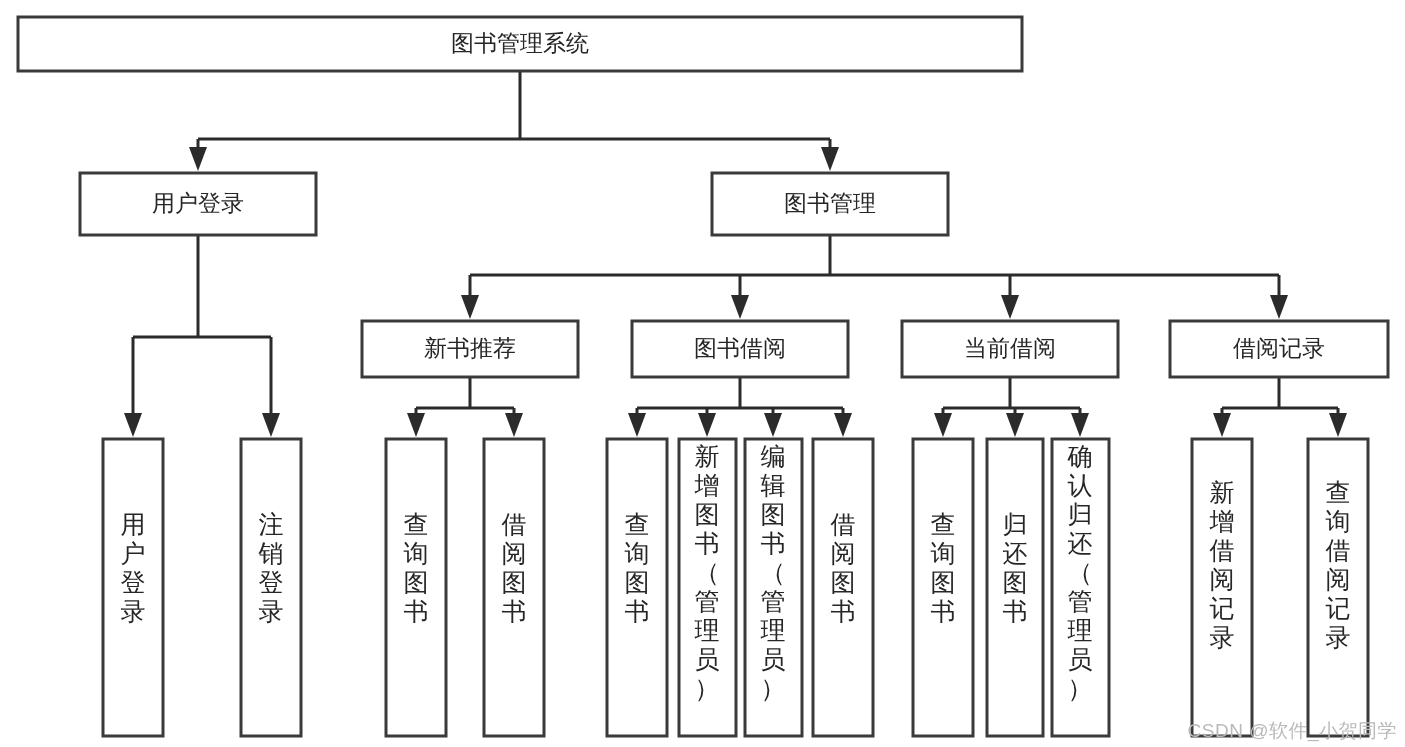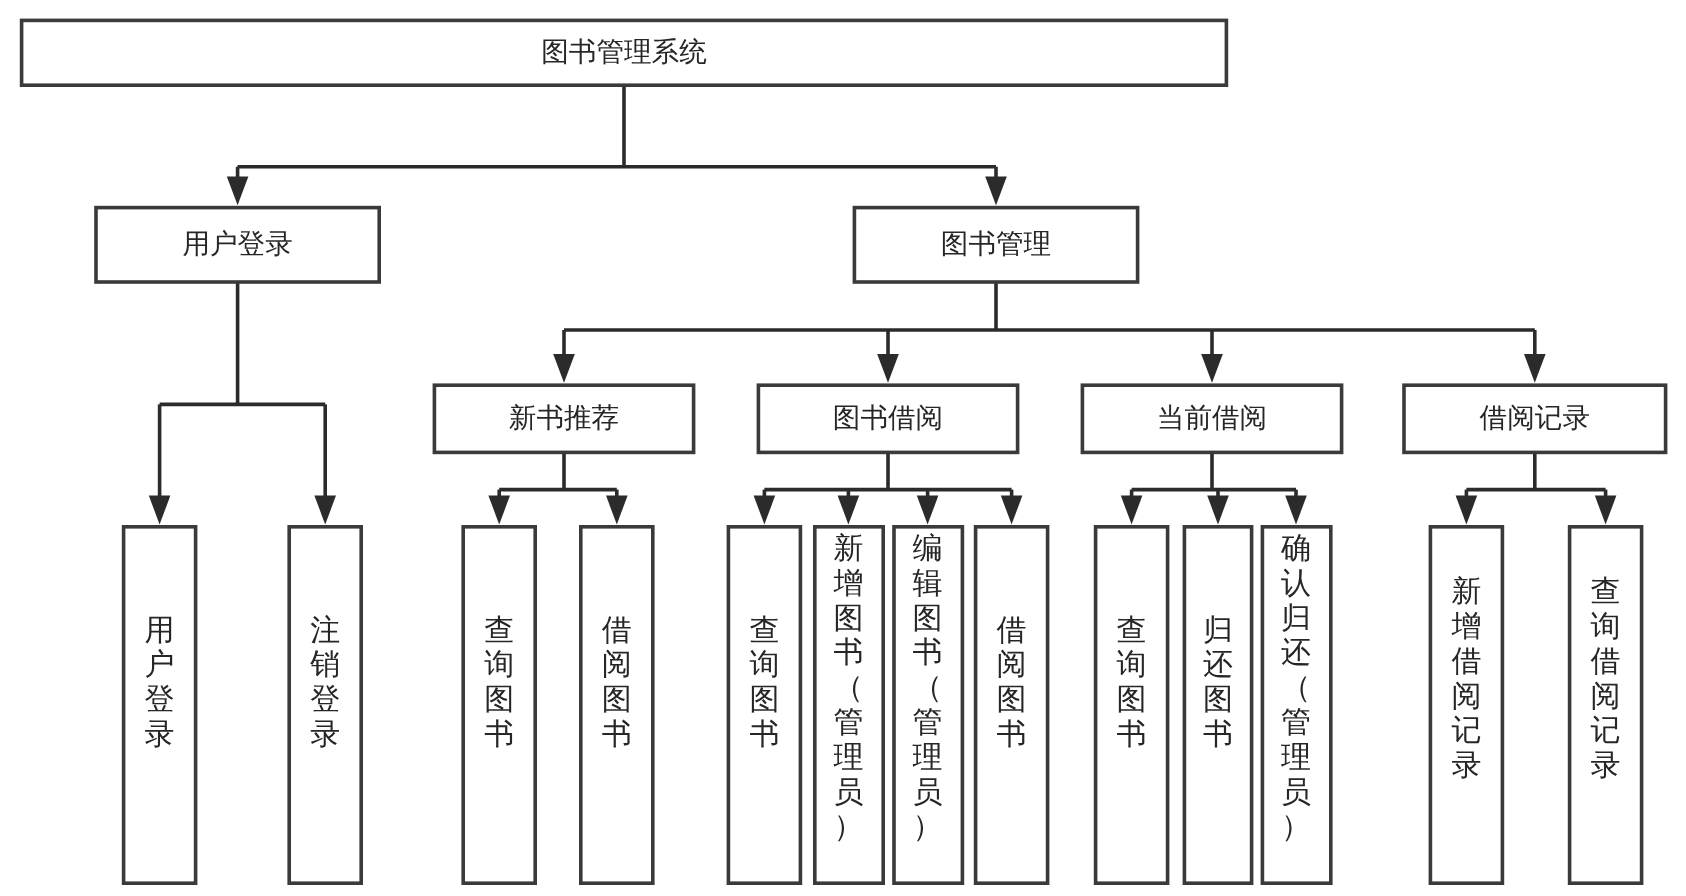--- a/index.html
+++ b/index.html
@@ -210,13 +210,14 @@
       </g>
       <g>
         <rect class="node-box" x="1192" y="436" width="60" height="297"></rect>
         <text class="node-label-vertical" x="1222" y="498"><tspan x="1222" dy="0">新</tspan><tspan x="1222" dy="29">增</tspan><tspan x="1222" dy="29">借</tspan><tspan x="1222" dy="29">阅</tspan><tspan x="1222" dy="29">记</tspan><tspan x="1222" dy="29">录</tspan></text>
       </g>
       <g>
         <rect class="node-box" x="1308" y="436" width="60" height="297"></rect>
         <text class="node-label-vertical" x="1338" y="498"><tspan x="1338" dy="0">查</tspan><tspan x="1338" dy="29">询</tspan><tspan x="1338" dy="29">借</tspan><tspan x="1338" dy="29">阅</tspan><tspan x="1338" dy="29">记</tspan><tspan x="1338" dy="29">录</tspan></text>
       </g>
     </svg>
+  <div class="watermark">CSDN @软件_小贺同学</div>
 </div>
 
 </body></html>

